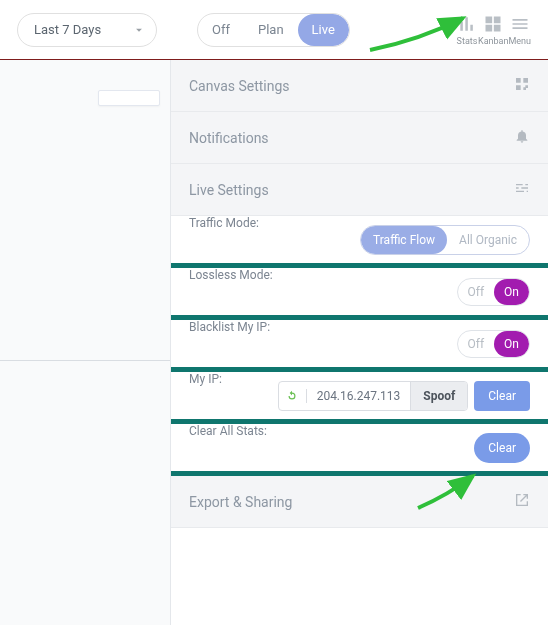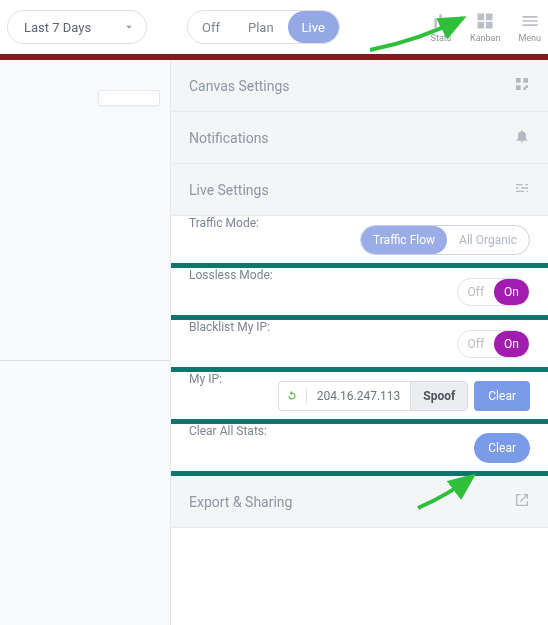--- a/index.html
+++ b/index.html
@@ -1,28 +1,28 @@
 <!DOCTYPE html>
 <html><head>
 <meta charset="utf-8">
 <style>
   * { box-sizing: border-box; margin: 0; padding: 0; font-family: -apple-system, BlinkMacSystemFont, "Segoe UI", Roboto, Arial, sans-serif; }
   body { width: 548px; height: 625px; background: #fff; position: relative; overflow: hidden; }
 
   
-  .topbar { height: 60px; display: flex; align-items: center; padding: 0 7px; border-bottom: 6px solid #7f1d1d; justify-content: flex-end; }
+  .topbar { height: 60px; display: flex; align-items: center; padding: 0 17px; border-bottom: 1px solid #7f1d1d; justify-content: flex-end; }
   .date-dd { height: 34px; border: 1px solid #e0e0e0; border-radius: 17px; display: flex; align-items: center; padding: 0 10px 0 16px; color: #5c6670; font-size: 13px; cursor: pointer; min-width: 140px; }
   .date-dd .spacer { flex: 1; }
   .date-dd svg { width: 14px; height: 14px; fill: #9aa0a6; }
 
   .mode-group { margin-left: 40px; height: 34px; border: 1px solid #e0e0e0; border-radius: 17px; display: flex; align-items: center; overflow: hidden; }
   .mode-group span { display: flex; align-items: center; justify-content: center; height: 100%; padding: 0 14px; color: #7b8591; font-size: 13px; cursor: pointer; }
   .mode-group span.active { background: #94a8e6; color: #fff; border-radius: 17px; }
 
-  .top-icons { margin-left: auto; display: flex; gap: 18px; }
+  .top-icons { margin-left: auto; display: flex; }
   .top-icon { display: flex; flex-direction: column; align-items: center; cursor: pointer; color: #b9bfc5; }
   .top-icon svg { width: 22px; height: 20px; fill: #b9bfc5; }
   .top-icon .lbl { font-size: 9px; margin-top: 2px; color: #8e959c; }
 
   
   .left-area { position: absolute; top: 60px; left: 0; width: 170px; height: 565px; background: linear-gradient(#f9fafb,#f9fafb); border-right: none; }
   .mini-card { position: absolute; top: 30px; right: 10px; width: 62px; height: 16px; background: #fff; border: 1px solid #e3e7ef; border-radius: 2px; box-shadow: 0 1px 2px rgba(0,0,0,0.04); }
   .hr-rule { position: absolute; left: 0; top: 300px; width: 170px; height: 1px; background: #d9dde2; }
 
   

